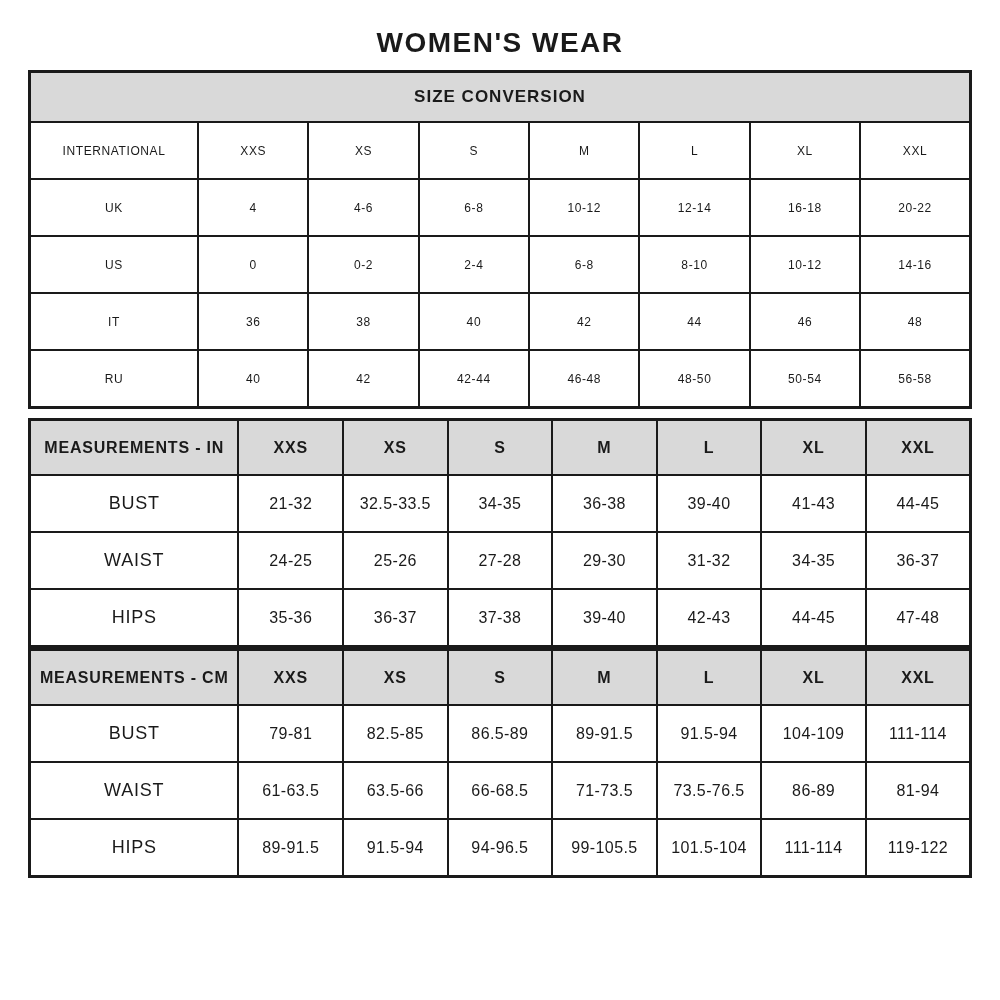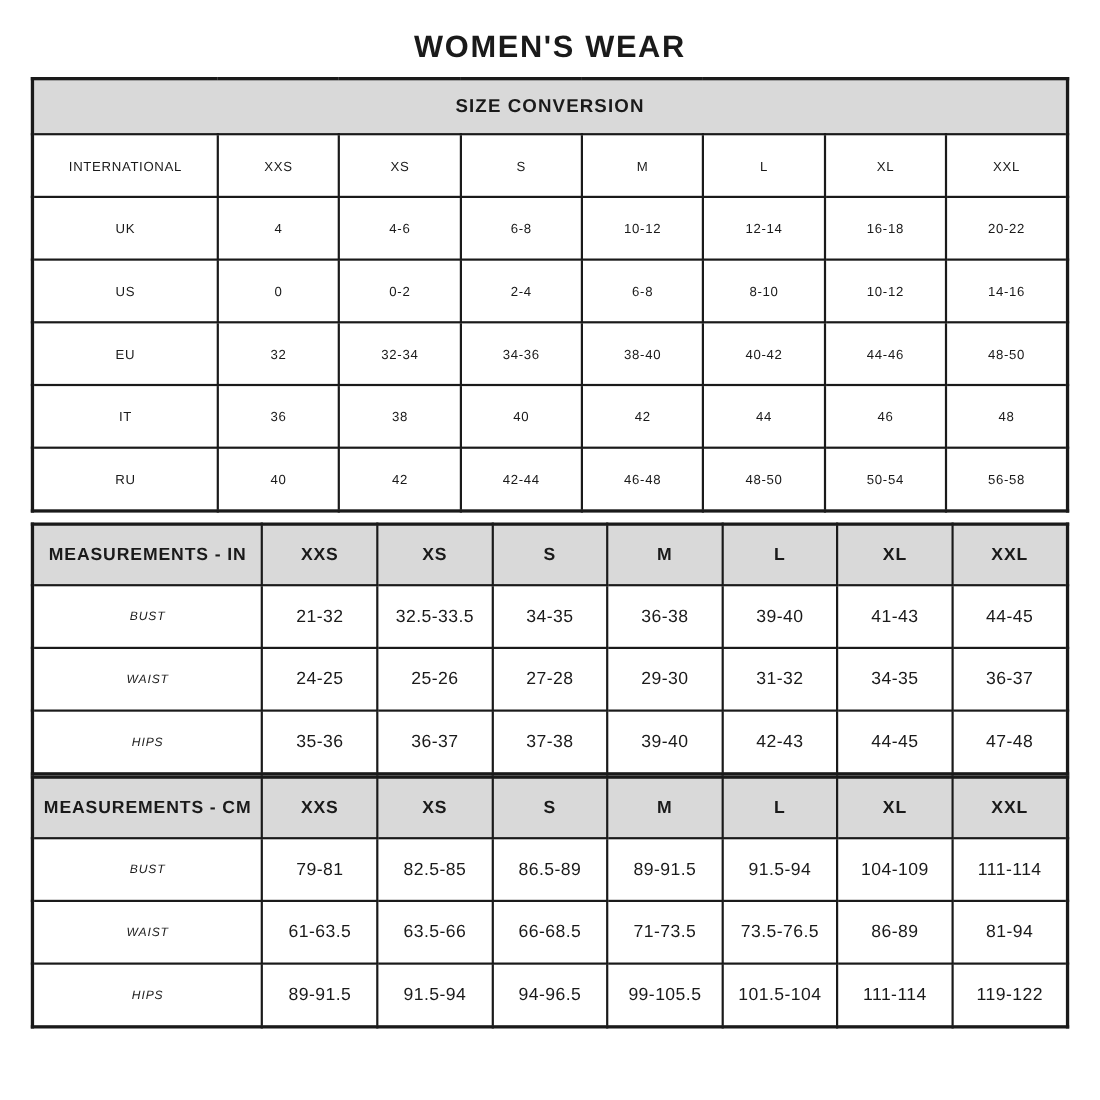--- a/index.html
+++ b/index.html
@@ -61,23 +61,22 @@
     font-weight: 700;
     letter-spacing: 0.8px;
   }
   .t2 td, .t3 td {
     height: 55px;
     font-size: 16px;
     font-weight: 400;
     letter-spacing: 0.4px;
   }
   .t2 td.lbl, .t3 td.lbl {
-    font-size: 11px;
+    font-size: 18px;
     letter-spacing: 0.8px;
-    font-style: italic;
   }
 </style>
 </head>
 <body>
 
 <div class="page">
 
   <h1 class="title">WOMEN'S WEAR</h1>
 
   <table class="tbl t1">
@@ -121,30 +120,20 @@
         <td class="lbl">US</td>
         <td>0</td>
         <td>0-2</td>
         <td>2-4</td>
         <td>6-8</td>
         <td>8-10</td>
         <td>10-12</td>
         <td>14-16</td>
       </tr>
       <tr>
-        <td class="lbl">EU</td>
-        <td>32</td>
-        <td>32-34</td>
-        <td>34-36</td>
-        <td>38-40</td>
-        <td>40-42</td>
-        <td>44-46</td>
-        <td>48-50</td>
-      </tr>
-      <tr>
         <td class="lbl">IT</td>
         <td>36</td>
         <td>38</td>
         <td>40</td>
         <td>42</td>
         <td>44</td>
         <td>46</td>
         <td>48</td>
       </tr>
       <tr>

